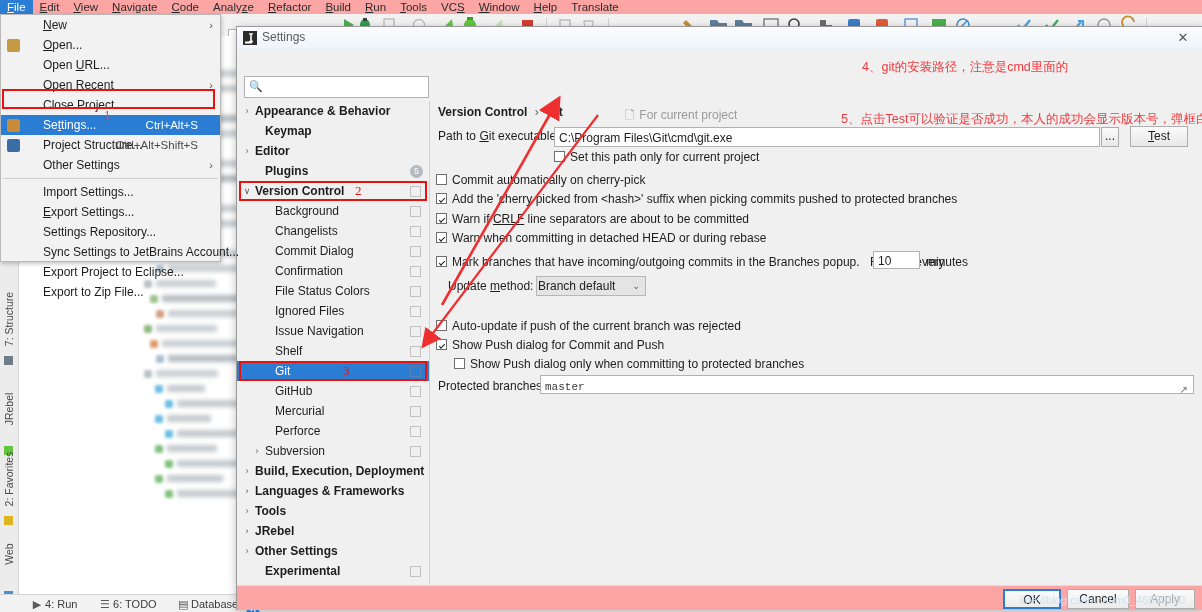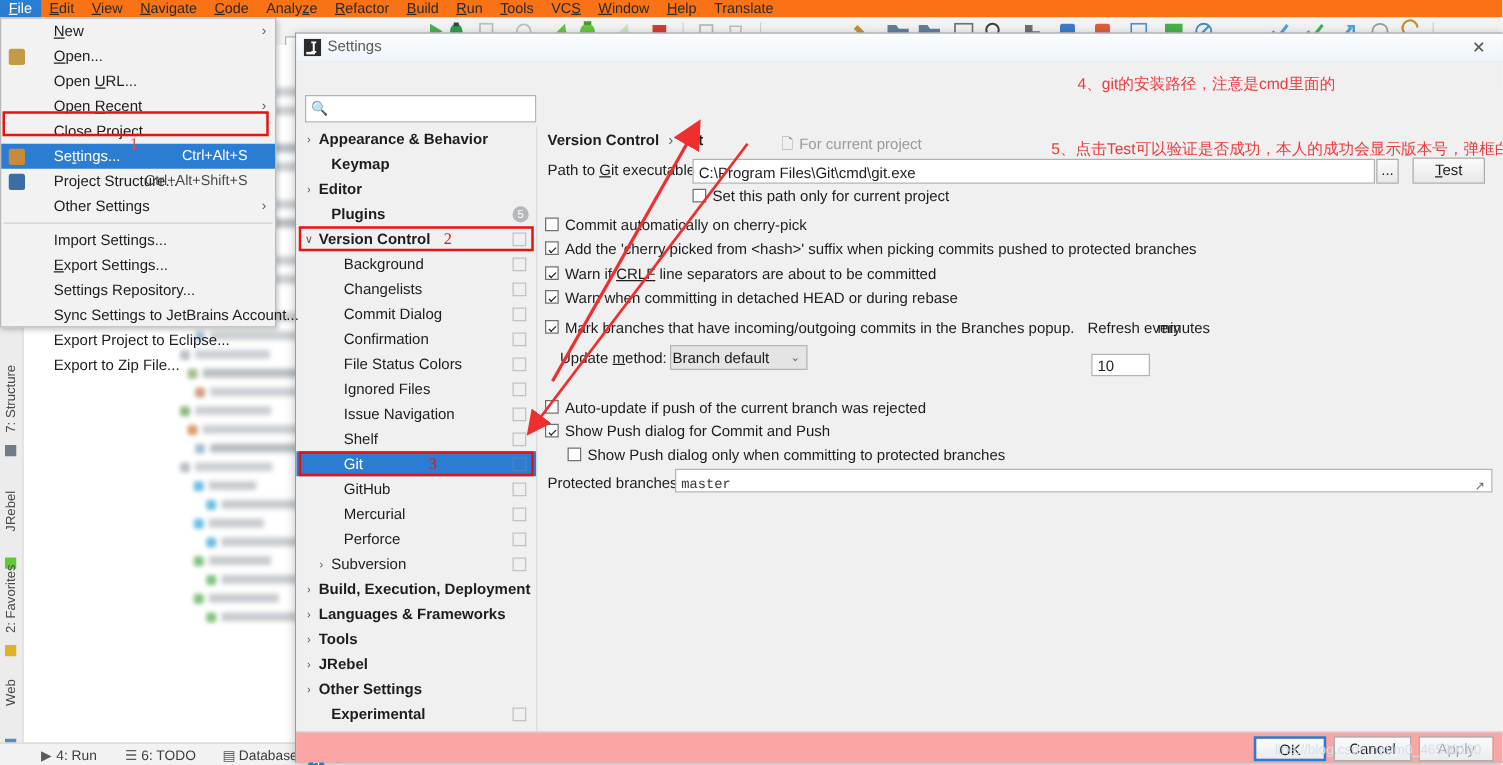--- a/index.html
+++ b/index.html
@@ -4,21 +4,21 @@
 <style>
   html,body{margin:0;padding:0;}
   body{
     width:1202px;height:612px;overflow:hidden;
     font-family:"Liberation Sans","DejaVu Sans",sans-serif;
     font-size:12px;color:#1d1d1d;background:#ffffff;
     position:relative;
   }
   
   #ide{position:absolute;left:0;top:0;width:1202px;height:612px;background:#f2f2f2;}
-  #menubar{position:absolute;left:0;top:0;width:1202px;height:14px;background:#f97316;
+  #menubar{position:absolute;left:0;top:0;width:1202px;height:14px;background:#fca5a5;
            font-size:11.5px;color:#2b2b2b;white-space:nowrap;}
   #menubar .mi{display:inline-block;padding:0 7px;line-height:14px;}
   #menubar .mi.active{background:#2b7cd3;color:#fff;}
   #menubar .mi u{text-decoration:underline;}
 
   #toolbar{position:absolute;left:0;top:14px;width:1202px;height:22px;background:#f2f2f2;
            border-bottom:1px solid #d6d6d6;}
   .runcfg{position:absolute;left:228px;top:15px;width:100px;height:19px;background:#fff;
           border:1px solid #b5b5b5;font-size:11px;color:#3c3c3c;line-height:19px;padding-left:3px;
           overflow:hidden;white-space:nowrap;}
@@ -447,21 +447,21 @@
           <div class="cbrow" style="left: 6px; top: 102px;"><span class="cbx"></span><span>Commit automatically on cherry-pick</span></div>
           <div class="cbrow" style="left: 6px; top: 121px;"><span class="cbx on"></span><span>Add the 'cherry picked from &lt;hash&gt;' suffix when picking commits pushed to protected branches</span></div>
           <div class="cbrow" style="left: 6px; top: 141px;"><span class="cbx on"></span><span>Warn if <u>CRLF</u> line separators are about to be committed</span></div>
           <div class="cbrow" style="left: 6px; top: 160px;"><span class="cbx on"></span><span>Warn when committing in detached HEAD or during rebase</span></div>
         </div>
 
       <div class="cbrow" style="left:6px;top:184px;">
         <span class="cbx on"></span><span>Mark branches that have incoming/outgoing commits in the Branches popup.</span>
         <span style="padding-left:7px;">Refresh every</span>
       </div>
-      <div class="tfield" style="left:443px;top:180px;width:47px;height:18px;line-height:18px;margin-top:32px;">10</div>
+      <div class="tfield" style="left:443px;top:180px;width:47px;height:18px;line-height:18px;">10</div>
       <div class="lbl" style="left:496px;top:184px;">minutes</div>
 
       <div class="lbl" style="left:18px;top:208px;">
         <span>Update </span><u>m</u><span>ethod:</span>
       </div>
       <div class="combo" style="left:106px;top:205px;width:110px;height:20px;">
         <span>Branch default</span>
         <span class="cv">⌄</span>
       </div>
 

